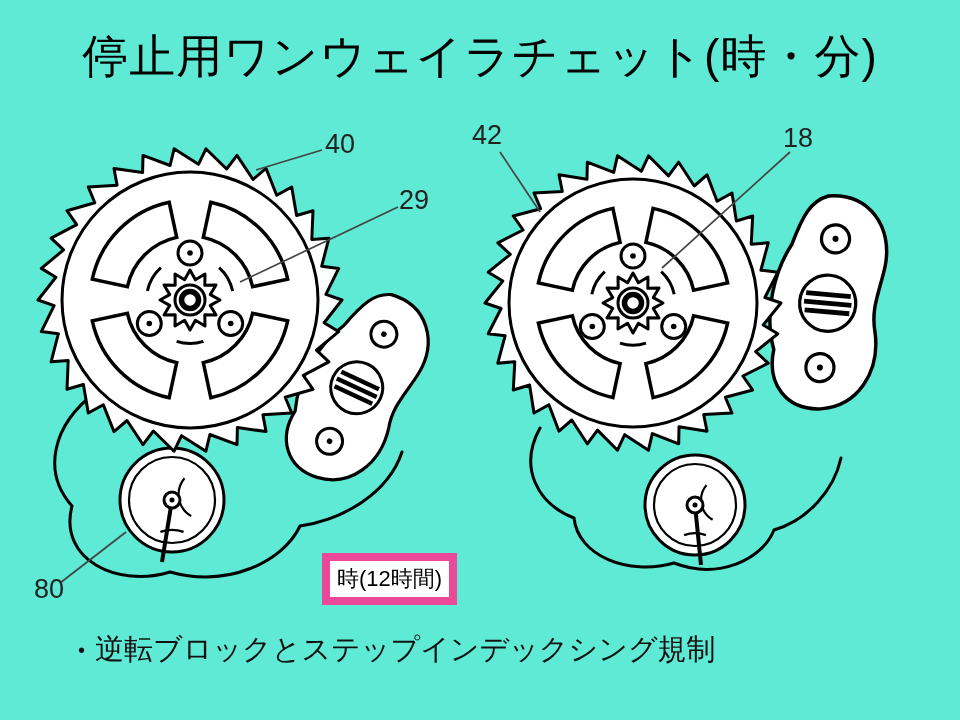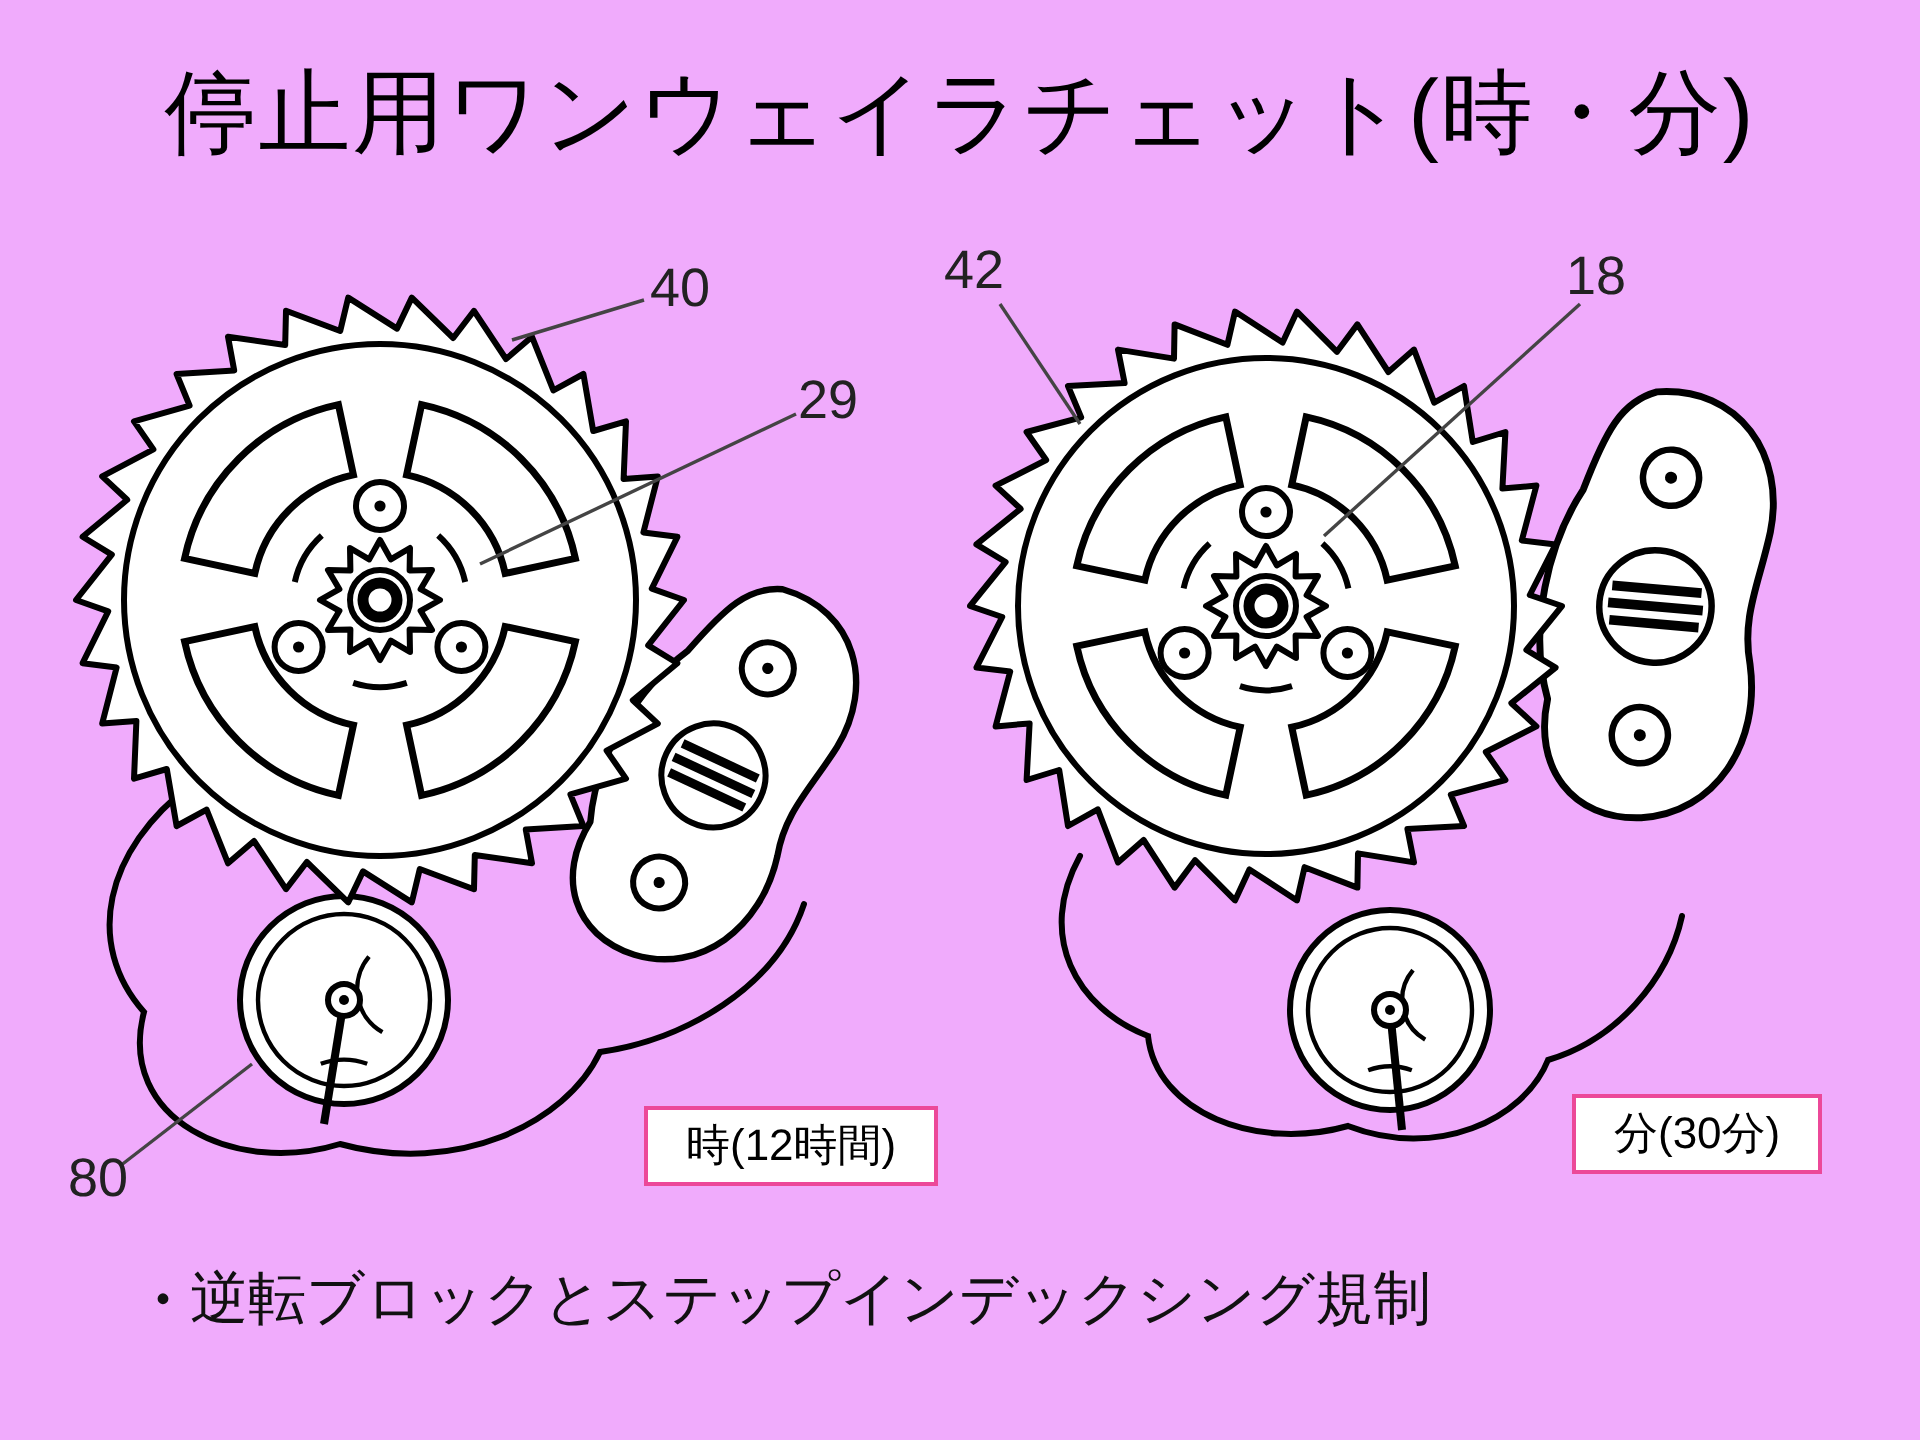--- a/index.html
+++ b/index.html
@@ -1,19 +1,19 @@
 <!DOCTYPE html>
 <html><head>
 <meta charset="utf-8">
 <style>
   html,body{margin:0;padding:0;background:#888;}
   .slide{
     position:relative;
     width:960px;height:720px;
-    background:#f0abfc;
+    background:#5eead4;
     overflow:hidden;
     font-family:"Liberation Sans","DejaVu Sans",sans-serif;
     margin:0 auto;
   }
   .title{
     position:absolute;
     top:26px;left:0;right:0;
     margin:0;
     text-align:center;
     font-size:46px;
@@ -22,23 +22,23 @@
     letter-spacing:1px;
   }
   svg.canvas{position:absolute;left:0;top:0;}
   .ref{
     position:absolute;
     font-size:27px;
     color:#222;
   }
   .caption{
     position:absolute;
-    border:2px solid #ec4899;
+    border:8px solid #ec4899;
     background:#fff;
-    padding:3px 19px;
+    padding:3px 7px;
     font-size:22px;
     color:#000;
     white-space:nowrap;
   }
   .bullet{
     position:absolute;
     left:78px;top:630px;
     font-size:29px;
     color:#111;
     display:flex;
@@ -148,20 +148,19 @@
       </g>
     </svg>
 
   <div class="ref" style="left:325px;top:129px">40</div>
   <div class="ref" style="left:399px;top:185px">29</div>
   <div class="ref" style="left:34px;top:574px">80</div>
   <div class="ref" style="left:472px;top:120px">42</div>
   <div class="ref" style="left:783px;top:123px">18</div>
 
   <div class="caption" style="left:322px;top:553px">時(12時間)</div>
-  <div class="caption" style="left:786px;top:547px">分(30分)</div>
 
   <div class="bullet">
     <span class="marker">•</span>
     <span>逆転ブロックとステップインデックシング規制</span>
   </div>
 
 </div>
 
 </body></html>

